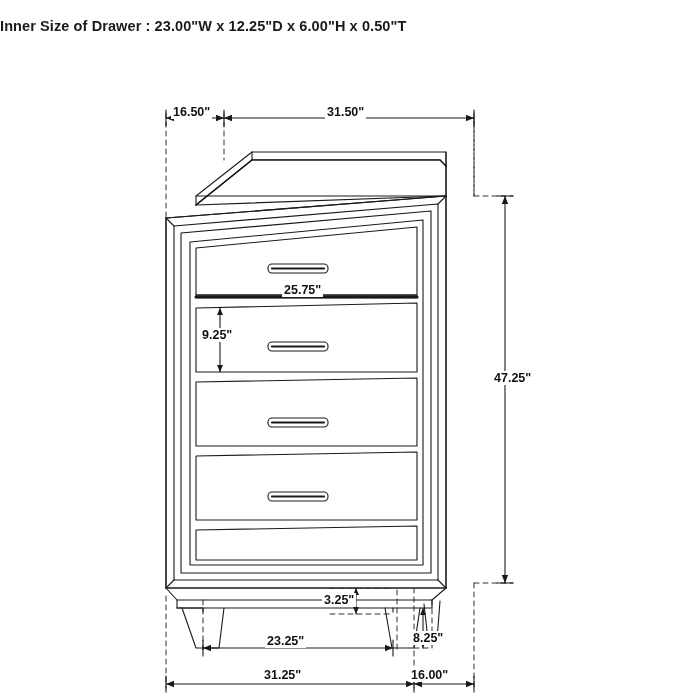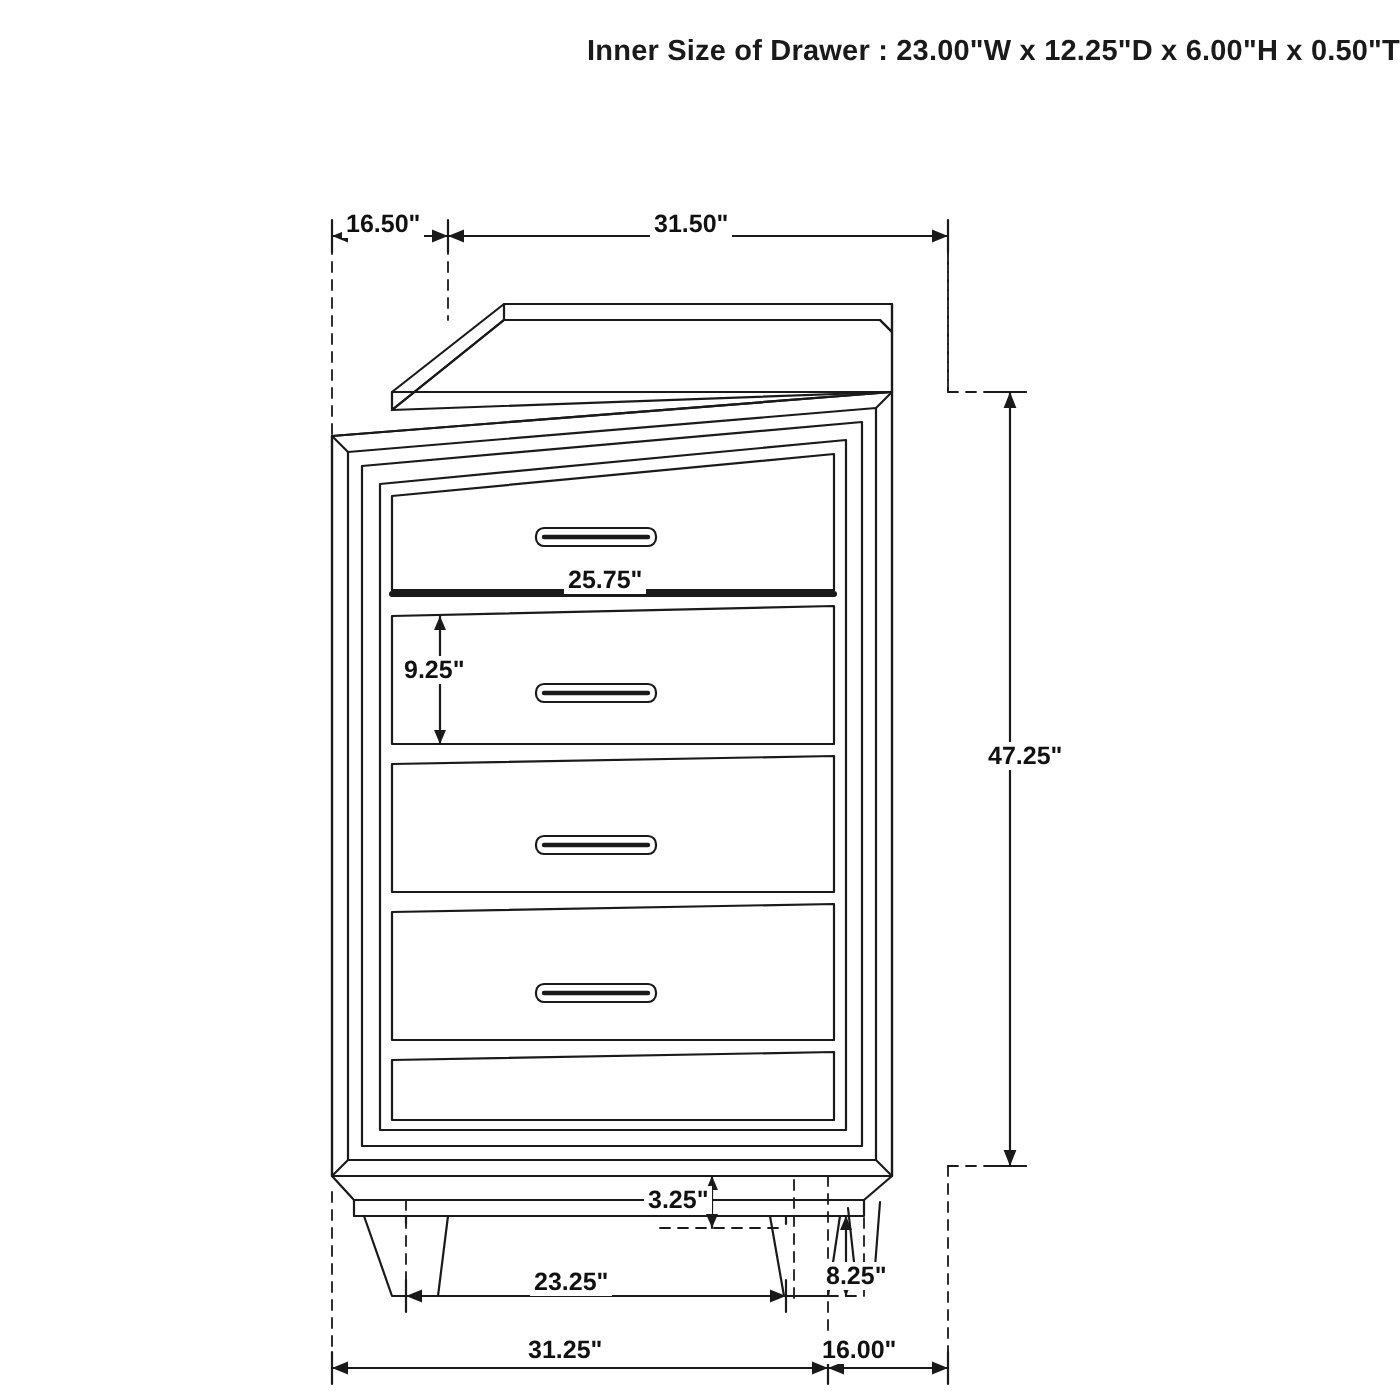--- a/index.html
+++ b/index.html
@@ -18,21 +18,21 @@
   #stage {
     position: relative;
     width: 700px;
     height: 700px;
   }
   #title {
     position: absolute;
     top: 18px;
     left: 0;
     width: 700px;
-    text-align: right;
+    text-align: left;
     font-size: 14.5px;
     font-weight: bold;
     letter-spacing: 0.1px;
     color: #1a1a1a;
   }
   svg#drawing {
     position: absolute;
     top: 0;
     left: 0;
     width: 700px;

